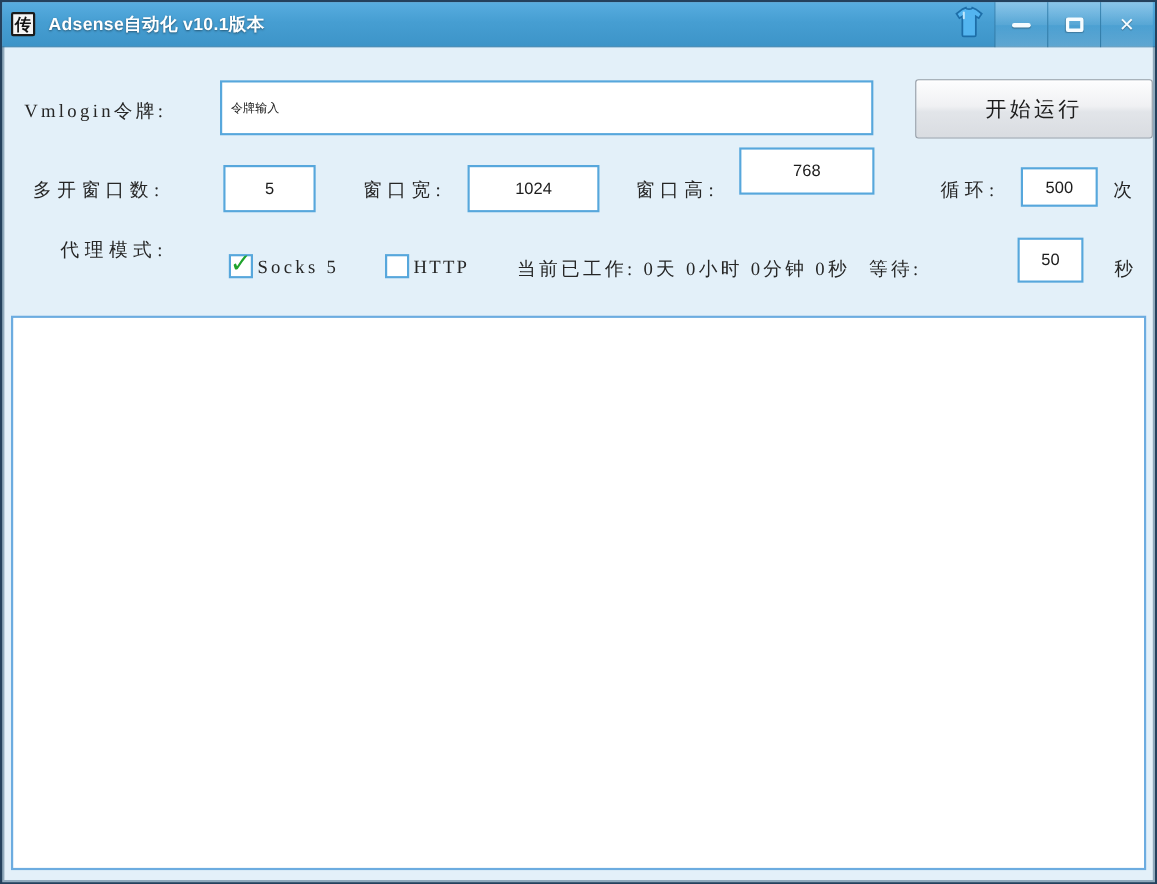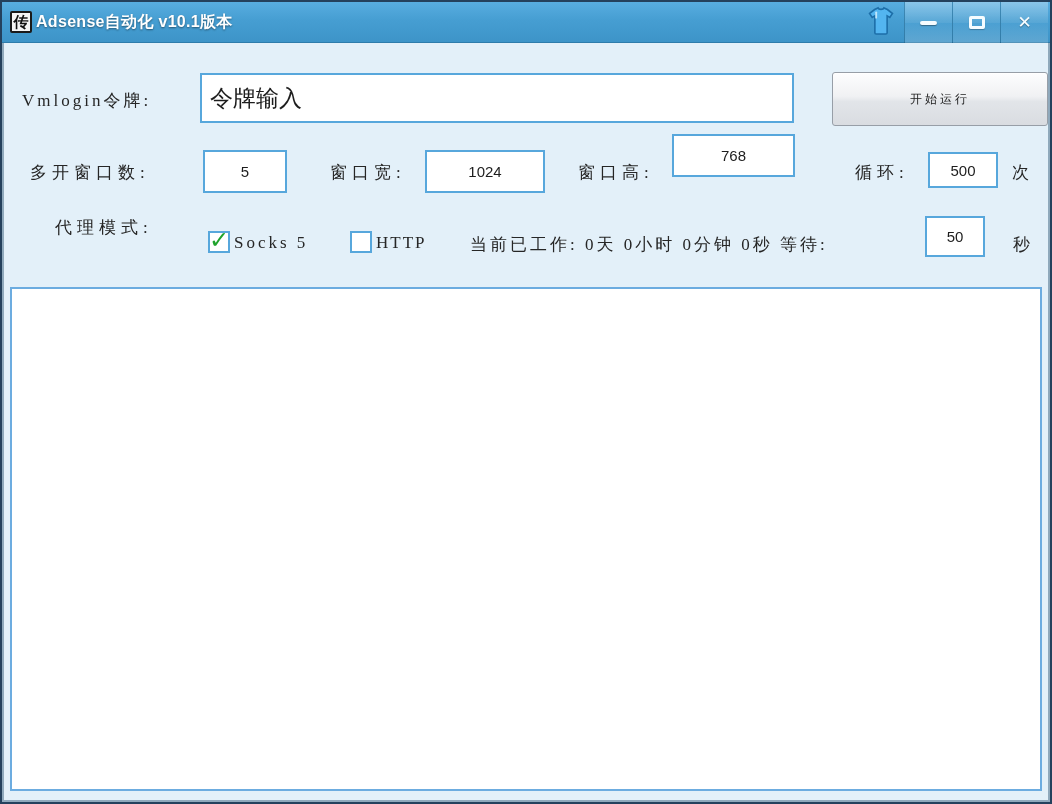--- a/index.html
+++ b/index.html
@@ -21,21 +21,21 @@
     display:flex; align-items:center;
   }
   .app-icon {
     width:22px; height:22px; margin-left:8px;
     background:#f5f5f5; border:2px solid #1a1a1a; border-radius:2px;
     display:flex; align-items:center; justify-content:center;
     font-family:"Liberation Serif","DejaVu Serif",serif;
     font-weight:bold; font-size:15px; color:#111; flex:0 0 auto;
   }
   .title-text {
-    margin-left:4px; color:#fff; font-weight:bold; font-size:16px;
+    margin-left:12px; color:#fff; font-weight:bold; font-size:16px;
     text-shadow:0 1px 2px rgba(0,0,0,.45); letter-spacing:.3px;
     white-space:nowrap;
   }
   .caption-group {
     position:absolute; right:2px; top:0; height:41px;
     display:flex; align-items:stretch;
   }
   .skin-btn {
     width:46px; display:flex; align-items:center; justify-content:center;
     cursor:pointer;
@@ -56,29 +56,29 @@
     font-family:"Liberation Serif","DejaVu Serif",serif;
     letter-spacing:5px; white-space:nowrap;
   }
   .lbl-tight { letter-spacing:3px; }
   .box {
     position:absolute; background:#fff; border:2px solid #57a7dc;
     display:flex; align-items:center; color:#1d1d1d;
   }
   .box.center { justify-content:center; font-size:15px; }
 
-  .token-input { left:200px; top:73px; width:594px; height:50px; font-size:23px; padding-left:8px; }
+  .token-input { left:200px; top:73px; width:594px; height:50px; font-size:11px; padding-left:8px; }
   .start-btn {
     position:absolute; left:832px; top:72px; width:216px; height:54px;
     background:linear-gradient(#fdfdfe, #f0f1f3 45%, #e2e5e9 55%, #d9dce1);
     border:1px solid #979ea7; border-radius:3px;
     box-shadow:inset 0 1px 0 #fff;
     display:flex; align-items:center; justify-content:center;
     font-family:"Liberation Serif","DejaVu Serif",serif;
-    font-size:12px; letter-spacing:3px; color:#1c1c1c; cursor:pointer;
+    font-size:19px; letter-spacing:3px; color:#1c1c1c; cursor:pointer;
   }
 
   .lbl-token   { left:22px;  top:89px;text-align:right;  }
   .lbl-multi   { left:30px;  top:161px; }
   .in-multi    { left:203px; top:150px; width:84px;  height:43px; }
   .lbl-width   { left:330px; top:161px; }
   .in-width    { left:425px; top:150px; width:120px; height:43px; }
   .lbl-height  { left:578px; top:161px; }
   .in-height   { left:672px; top:134px; width:123px; height:43px;text-align:right; }
   .lbl-loop    { left:855px; top:161px; }
@@ -164,20 +164,20 @@
   </div>
   <div class="lbl lbl-socks">Socks 5</div>
 
   <div class="checkbox cb-http">
     <span class="check-glyph"></span>
   </div>
   <div class="lbl lbl-http">HTTP</div>
 
   <div class="lbl worked-line">
     <span>当前已工作: 0天  0小时  0分钟  0秒</span>
-    <span style="">等待:</span>
+    <span style="margin-left:10px;">等待:</span>
   </div>
   <div class="box center in-wait">50</div>
   <div class="lbl lbl-waitu">秒</div>
 
   <div class="log-area"></div>
 
 </div>
 
 </body></html>

